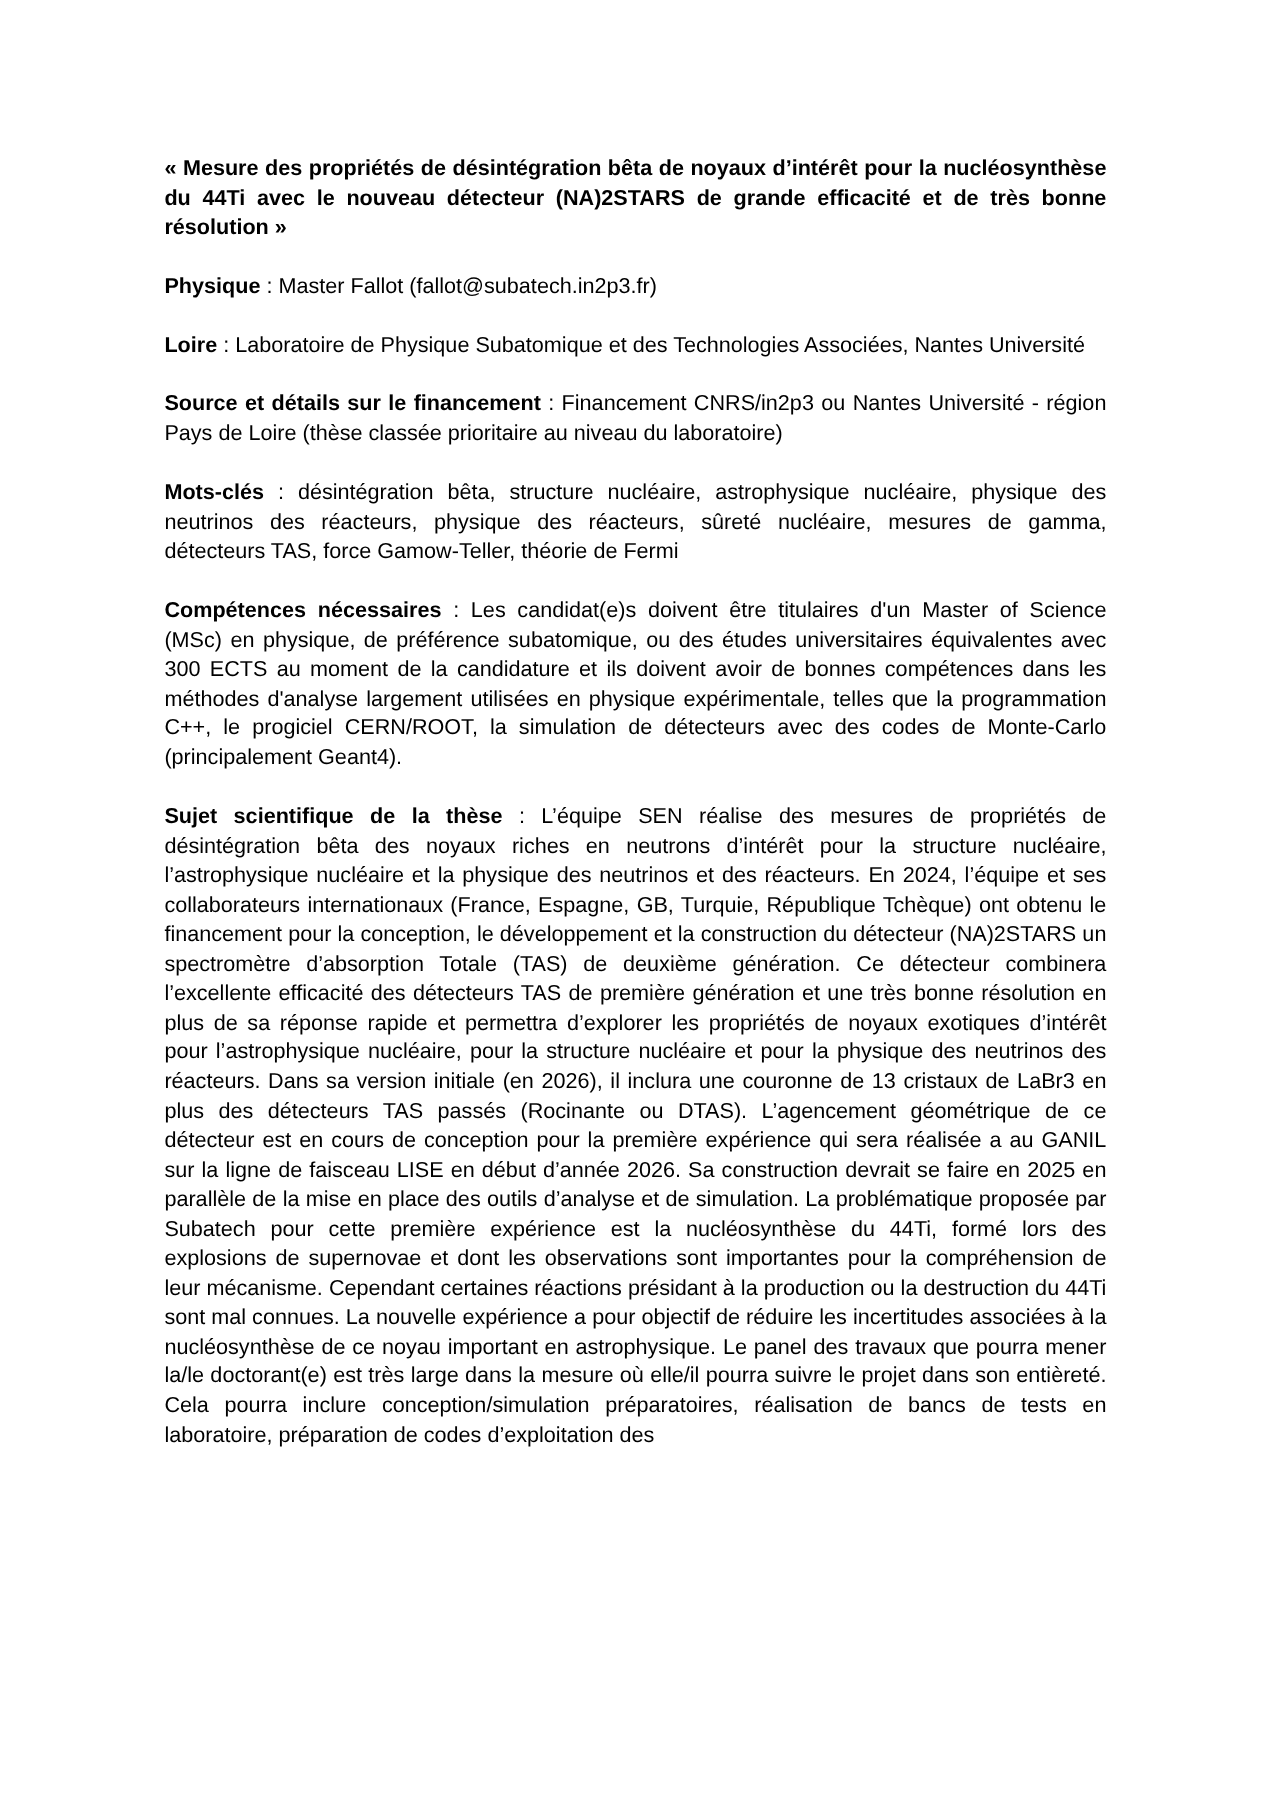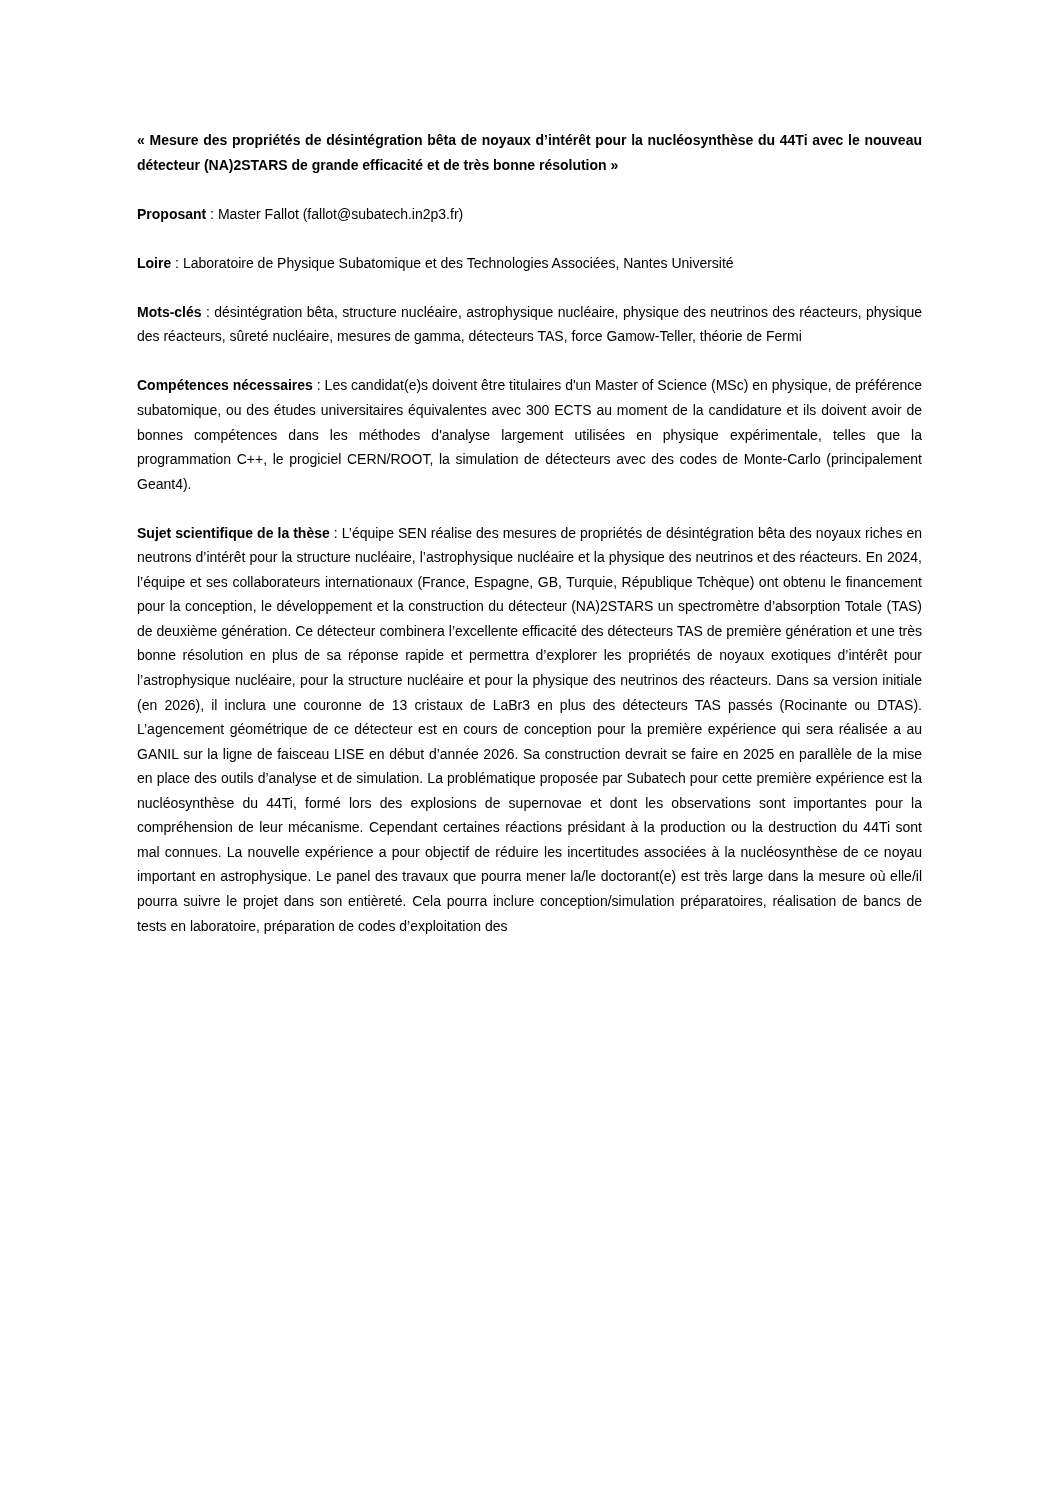--- a/index.html
+++ b/index.html
@@ -8,44 +8,45 @@
     background: #ffffff;
   }
   body {
     width: 1058px; height: 1497px;
     overflow: hidden;
   }
   .page {
     width: 1058px; height: 1497px;
     padding: 128px 136px 40px 137px;
     font-family: "Liberation Sans", sans-serif;
-    font-size: 14px;
+    font-size: 18px;
     line-height: 24.55px;
     color: #000000;
     background: #ffffff;
   }
   .page p {
     margin: 0 0 24.55px 0;
     text-align: justify;
   }
   p.doc-title { font-weight: bold; }
   .sec-label { font-weight: bold; }
   p.section-sujet { margin-top: 24.55px; }
 </style>
 </head>
 <body>
 
 <div class="page">
 
   <p class="doc-title">« Mesure des propriétés de désintégration bêta de noyaux d’intérêt pour la nucléosynthèse du 44Ti avec le nouveau détecteur (NA)2STARS de grande efficacité et de très bonne résolution »</p>
 
-  <p class="section section-proposant"><span class="sec-label">Proposant</span><span class="sec-sep"> : </span><span class="sec-text">Master Fallot (fallot@subatech.in2p3.fr)</span></p>
+  <p class="section section-proposant"><span class="sec-label">Physique</span><span class="sec-sep"> : </span><span class="sec-text">Master Fallot (fallot@subatech.in2p3.fr)</span></p>
 
   <p class="section section-lieu"><span class="sec-label">Loire</span><span class="sec-sep"> : </span><span class="sec-text">Laboratoire de Physique Subatomique et des Technologies Associées, Nantes Université</span></p>
 
+  <p class="section section-financement"><span class="sec-label">Source et détails sur le financement</span><span class="sec-sep"> : </span><span class="sec-text">Financement CNRS/in2p3 ou Nantes Université - région Pays de Loire (thèse classée prioritaire au niveau du laboratoire)</span></p>
 
   <p class="section section-motscles"><span class="sec-label">Mots-clés</span><span class="sec-sep"> : </span><span class="sec-text">désintégration bêta, structure nucléaire, astrophysique nucléaire, physique des neutrinos des réacteurs, physique des réacteurs, sûreté nucléaire, mesures de gamma, détecteurs TAS, force Gamow-Teller, théorie de Fermi</span></p>
 
   <p class="section section-competences"><span class="sec-label">Compétences nécessaires</span><span class="sec-sep"> : </span><span class="sec-text">Les candidat(e)s doivent être titulaires d'un Master of Science (MSc) en physique, de préférence subatomique, ou des études universitaires équivalentes avec 300 ECTS au moment de la candidature et ils doivent avoir de bonnes compétences dans les méthodes d'analyse largement utilisées en physique expérimentale, telles que la programmation C++, le progiciel CERN/ROOT, la simulation de détecteurs avec des codes de Monte-Carlo (principalement Geant4).</span></p>
 
   <p class="section section-sujet"><span class="sec-label">Sujet scientifique de la thèse</span><span class="sec-sep"> : </span><span class="sec-text">L’équipe SEN réalise des mesures de propriétés de désintégration bêta des noyaux riches en neutrons d’intérêt pour la structure nucléaire, l’astrophysique nucléaire et la physique des neutrinos et des réacteurs. En 2024, l’équipe et ses collaborateurs internationaux (France, Espagne, GB, Turquie, République Tchèque) ont obtenu le financement pour la conception, le développement et la construction du détecteur (NA)2STARS un spectromètre d’absorption Totale (TAS) de deuxième génération. Ce détecteur combinera l’excellente efficacité des détecteurs TAS de première génération et une très bonne résolution en plus de sa réponse rapide et permettra d’explorer les propriétés de noyaux exotiques d’intérêt pour l’astrophysique nucléaire, pour la structure nucléaire et pour la physique des neutrinos des réacteurs. Dans sa version initiale (en 2026), il inclura une couronne de 13 cristaux de LaBr3 en plus des détecteurs TAS passés (Rocinante ou DTAS). L’agencement géométrique de ce détecteur est en cours de conception pour la première expérience qui sera réalisée a au GANIL sur la ligne de faisceau LISE en début d’année 2026. Sa construction devrait se faire en 2025 en parallèle de la mise en place des outils d’analyse et de simulation. La problématique proposée par Subatech pour cette première expérience est la nucléosynthèse du 44Ti, formé lors des explosions de supernovae et dont les observations sont importantes pour la compréhension de leur mécanisme. Cependant certaines réactions présidant à la production ou la destruction du 44Ti sont mal connues. La nouvelle expérience a pour objectif de réduire les incertitudes associées à la nucléosynthèse de ce noyau important en astrophysique. Le panel des travaux que pourra mener la/le doctorant(e) est très large dans la mesure où elle/il pourra suivre le projet dans son entièreté. Cela pourra inclure conception/simulation préparatoires, réalisation de bancs de tests en laboratoire, préparation de codes d’exploitation des</span></p>
 
 </div>
 
 </body></html>

